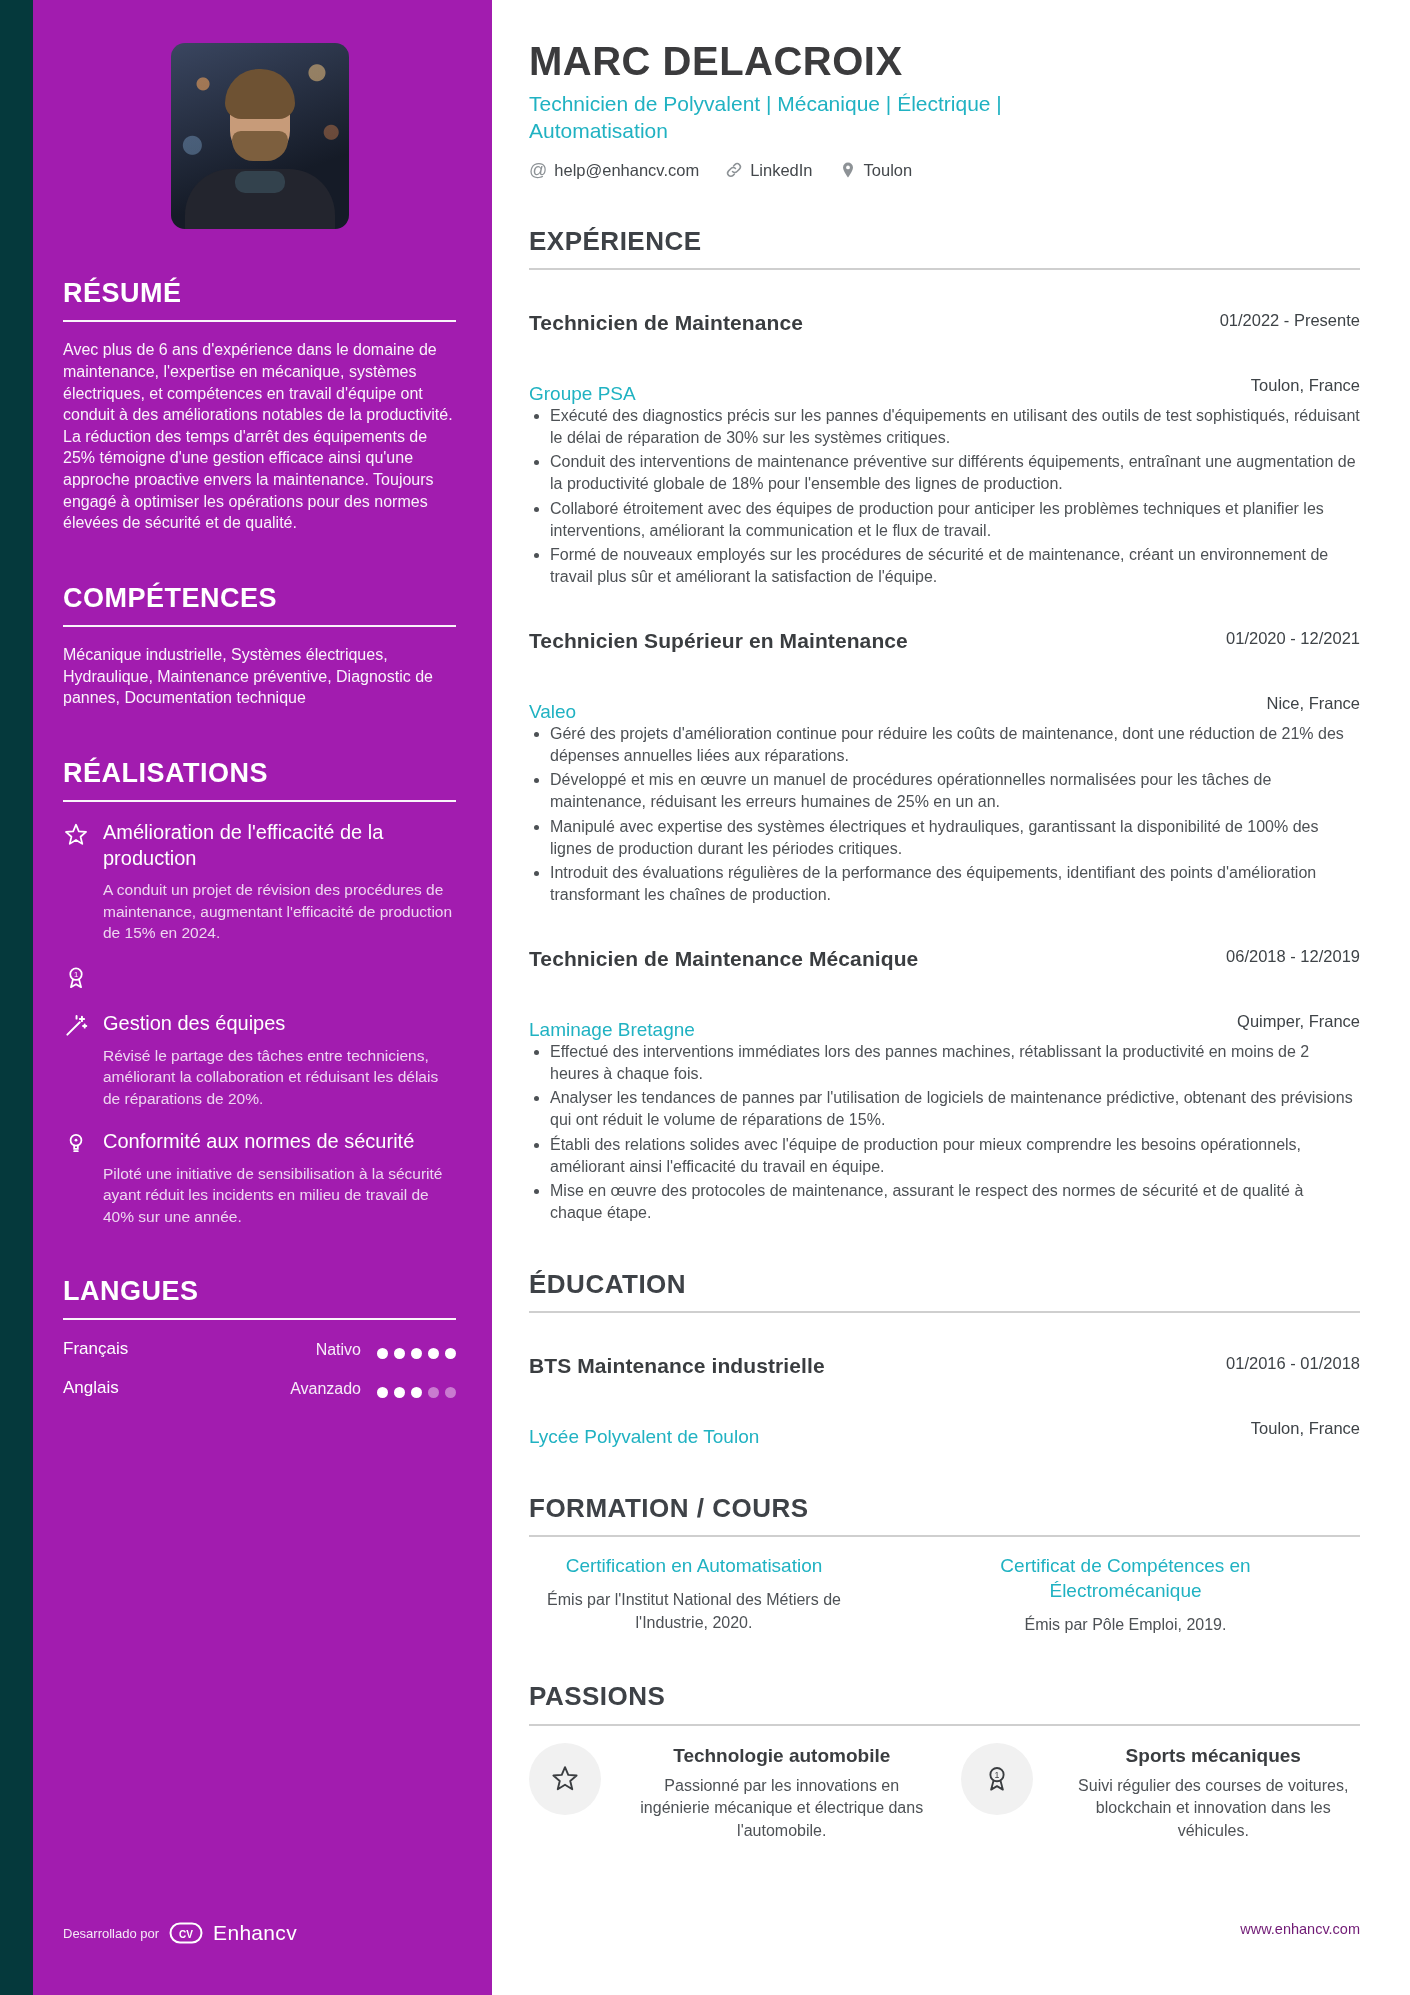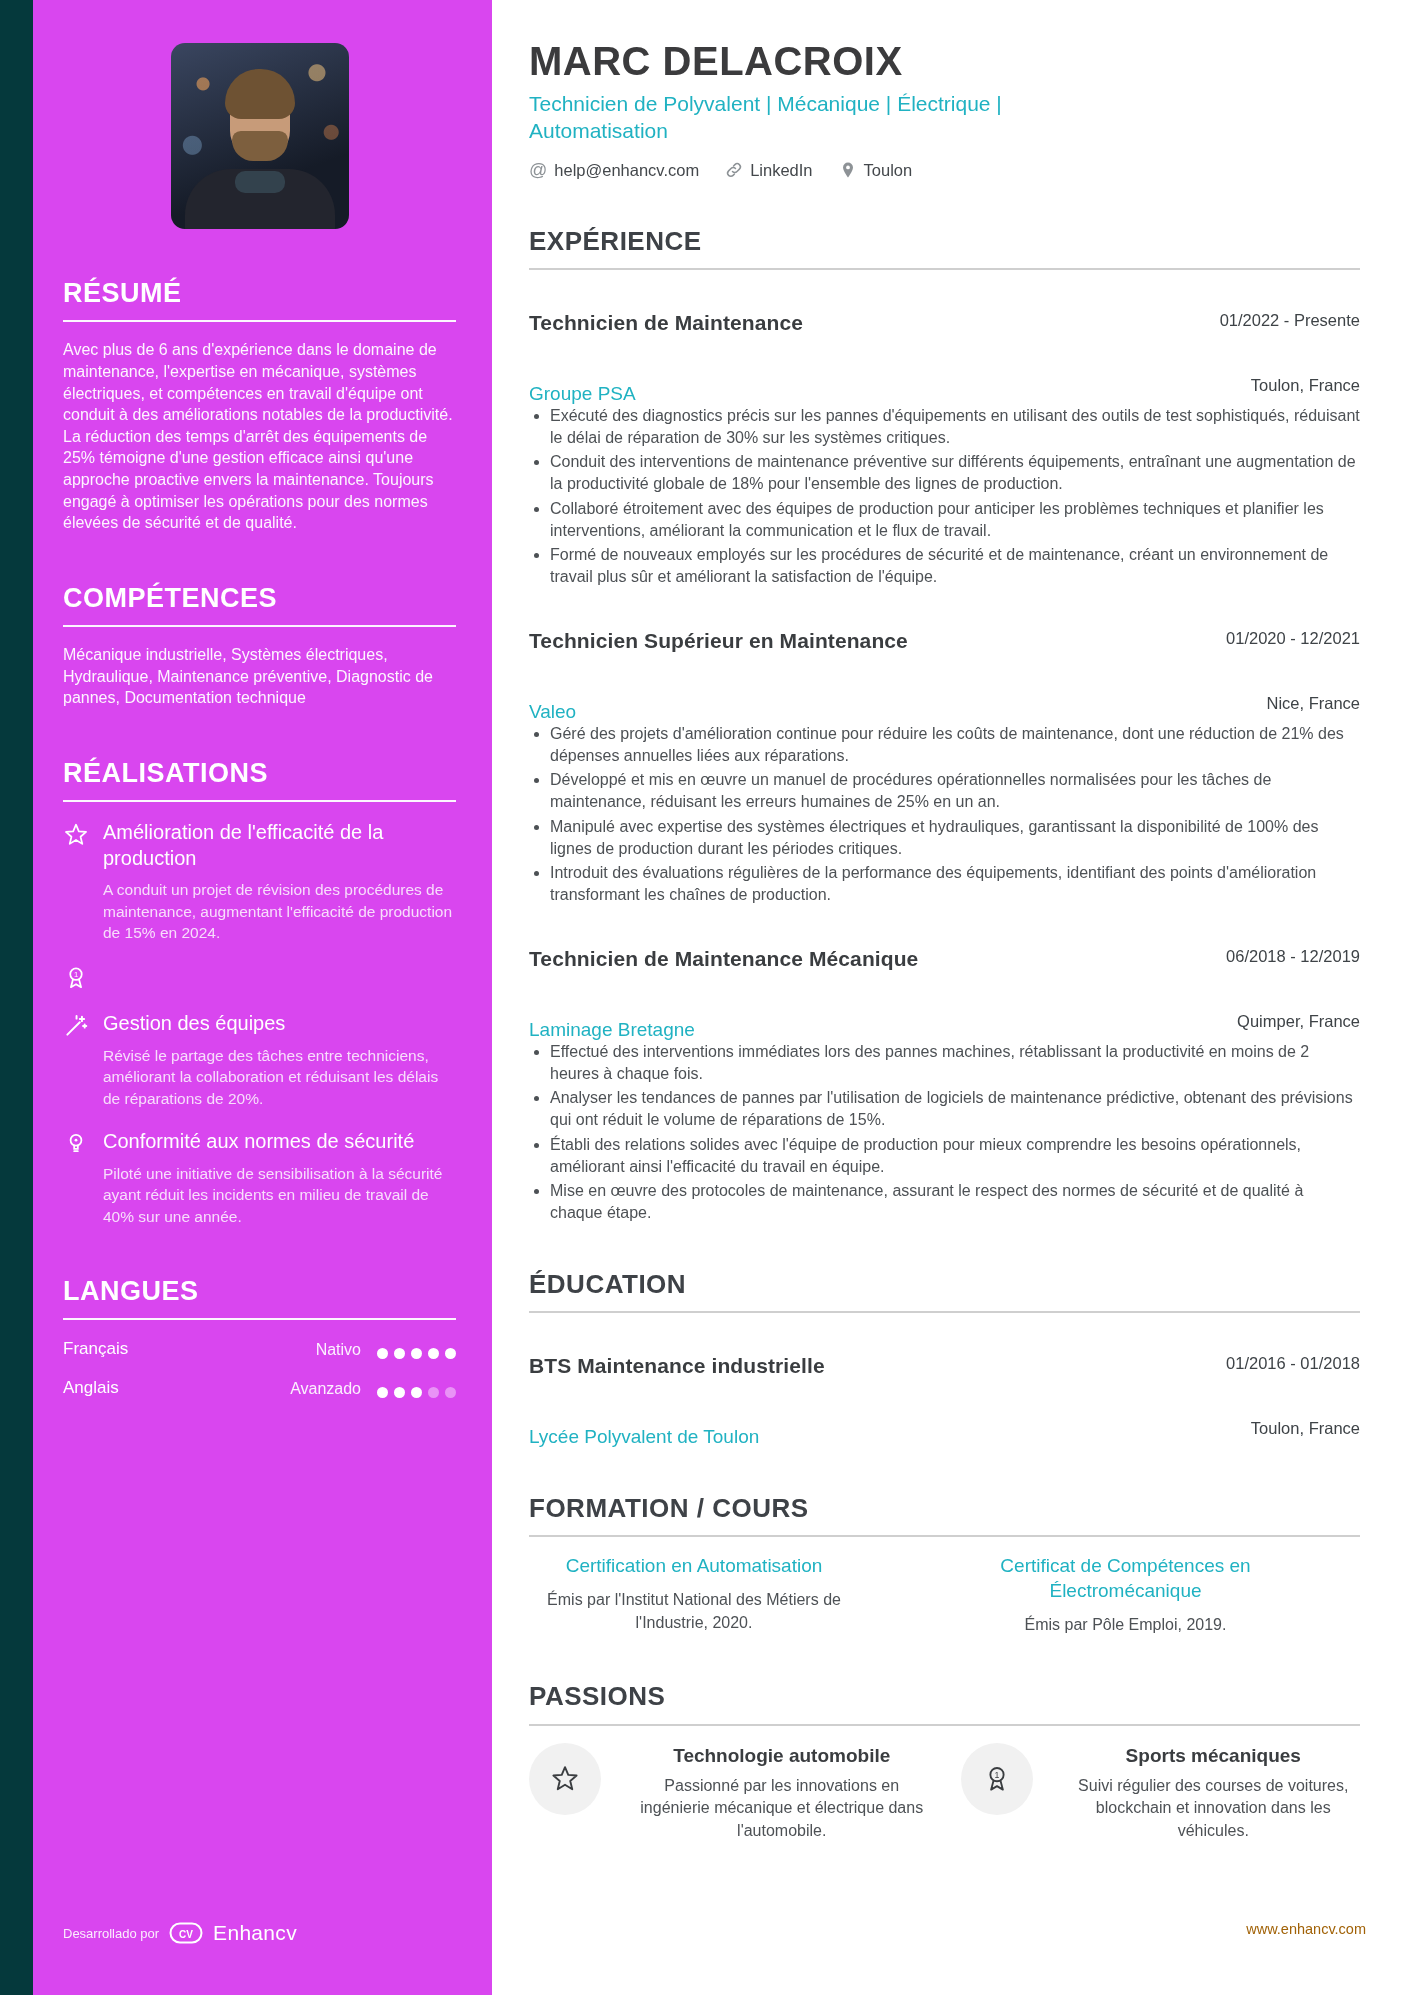--- a/index.html
+++ b/index.html
@@ -1,19 +1,19 @@
 <!DOCTYPE html>
 <html><head>
 <meta charset="utf-8">
 <style>
   html,body{margin:0;padding:0;}
   body{width:1410px;height:1995px;background:#ffffff;font-family:"Liberation Sans", sans-serif;}
   .page{display:flex;width:1410px;height:1995px;overflow:hidden;}
   .stripe{width:33px;background:#05393c;flex:0 0 auto;}
-  .sidebar{width:459px;flex:0 0 auto;background:#d946ef;color:#ffffff;display:flex;flex-direction:column;padding:0 36px 0 30px;box-sizing:border-box;}
+  .sidebar{width:459px;flex:0 0 auto;background:#a21caf;color:#ffffff;display:flex;flex-direction:column;padding:0 36px 0 30px;box-sizing:border-box;}
   .main{flex:1;padding:0 50px 0 37px;box-sizing:border-box;position:relative;}
 
   
   .photo{width:178px;height:186px;border-radius:14px;margin:43px auto 0;position:relative;overflow:hidden;
     background:
       radial-gradient(circle at 18% 22%, rgba(255,170,90,.55) 0 6px, transparent 7px),
       radial-gradient(circle at 82% 16%, rgba(255,205,130,.5) 0 8px, transparent 9px),
       radial-gradient(circle at 64% 30%, rgba(255,255,255,.28) 0 5px, transparent 6px),
       radial-gradient(circle at 12% 55%, rgba(130,170,210,.4) 0 9px, transparent 10px),
       radial-gradient(circle at 90% 48%, rgba(255,150,80,.35) 0 7px, transparent 8px),
@@ -71,21 +71,21 @@
   .grid2{display:grid;grid-template-columns:1fr 1fr;column-gap:32px;text-align:center;}
   .cert-title{font-size:19px;color:#20b2c2;line-height:1.3;margin:0;max-width:330px;}
   .cert-text{font-size:16px;color:#4d5155;line-height:1.4;margin-top:10px;max-width:330px;}
 
   .passion{display:grid;grid-template-columns:88px 1fr;column-gap:18px;}
   .p-circle{width:72px;height:72px;border-radius:50%;background:#f1f1f1;display:flex;align-items:center;justify-content:center;}
   .p-ic{width:30px;height:30px;color:#3a3d40;}
   .p-title{font-size:19px;font-weight:700;color:#3a3d40;margin:2px 0 0 0;}
   .p-text{font-size:16px;color:#4d5155;line-height:1.42;margin-top:8px;max-width:330px;}
 
-  .main-footer{position:absolute;right:44px;bottom:58px;font-size:14.5px;color:#a16207;}
+  .main-footer{position:absolute;right:50px;bottom:58px;font-size:14.5px;color:#701a75;}
 </style>
 </head>
 <body>
 
 <div class="page">
   <div class="stripe"></div>
 
   <aside class="sidebar">
 
     <div class="photo">

